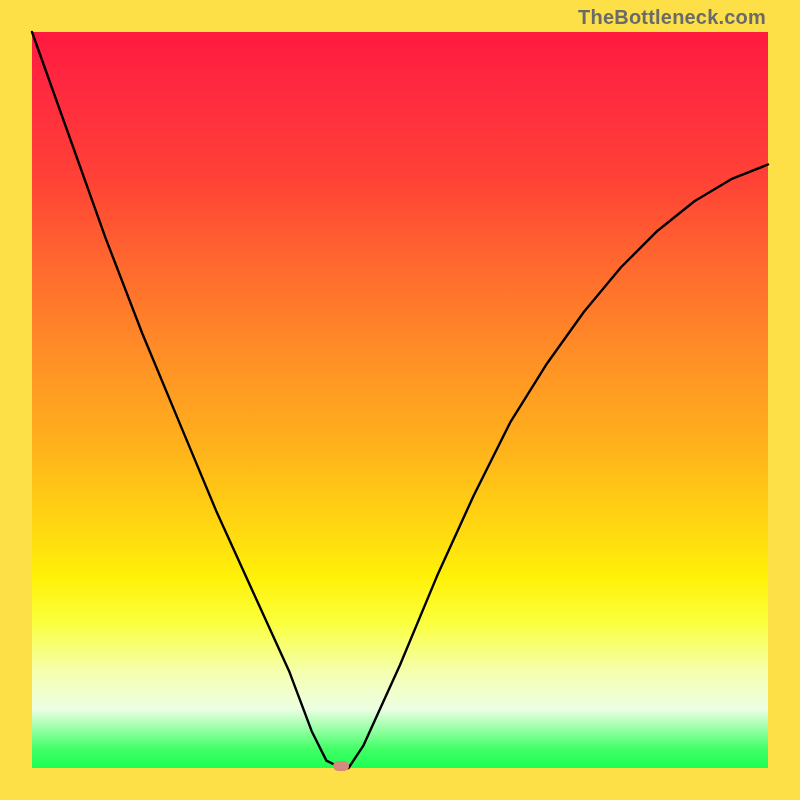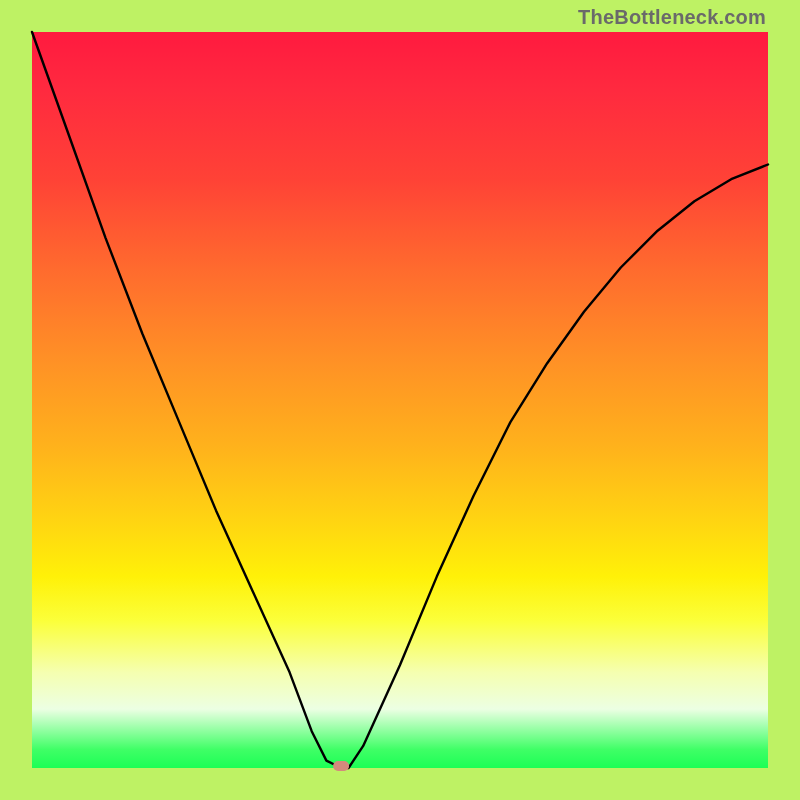--- a/index.html
+++ b/index.html
@@ -7,21 +7,21 @@
     padding: 0;
     width: 800px;
     height: 800px;
     background: #000;
     overflow: hidden;
     font-family: Arial, Helvetica, sans-serif;
   }
   .outer {
     position: absolute;
     inset: 0;
-    background: #bef264;
+    background: #fde047;
   }
   .plot {
     position: absolute;
     left: 32px;
     top: 32px;
     width: 736px;
     height: 736px;
     background: linear-gradient(
       to bottom,
       #ff1a3f 0%,

